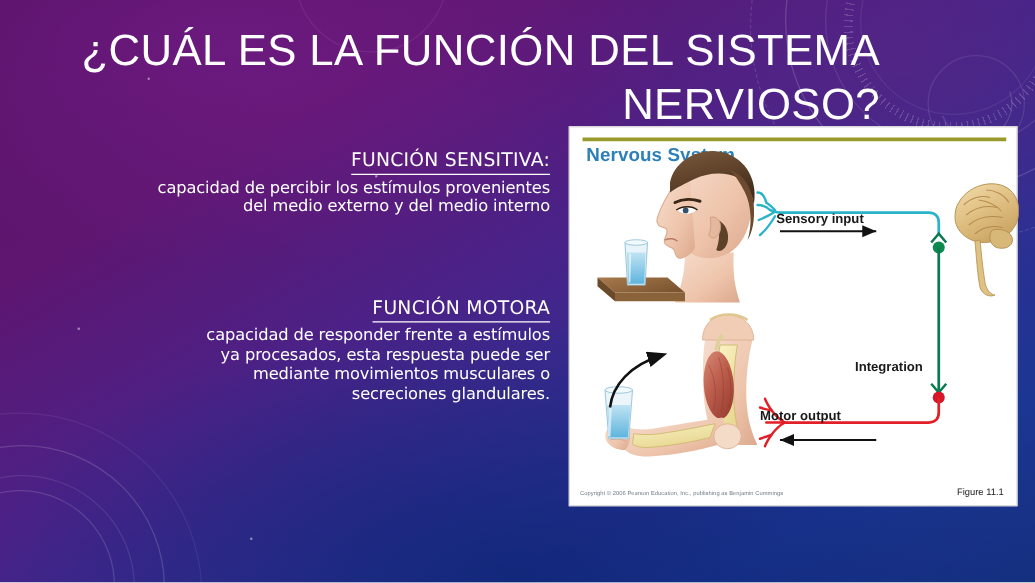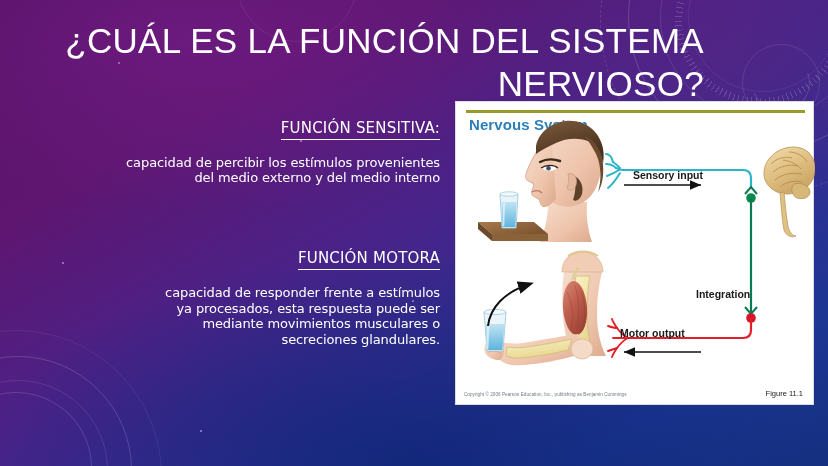--- a/index.html
+++ b/index.html
@@ -40,37 +40,37 @@
   }
   
   #body-col{position:absolute;left:48px;top:118px;width:392px;color:#ffffff;
     font-family:"DejaVu Sans", sans-serif;}
   .blk{margin-bottom:4px;}
   .head{
     display:inline-block;font-size:15px;font-weight:400;letter-spacing:0.2px;
     border-bottom:1.4px solid #ffffff;padding-bottom:0px;margin-left:6px;
     line-height:1.3;
   }
-  .para{font-size:13px;line-height:1.22;margin-top:15px;white-space:pre-line;letter-spacing:-0.1px;}
+  .para{font-size:13px;line-height:1.22;margin-top:3px;white-space:pre-line;letter-spacing:-0.1px;}
   .gap-a{height:32px;}
   .gap-b{height:26px;}
   .para.indent{margin-left:3px;}
 
   
   #figure{
     position:absolute;left:455px;top:101px;width:359px;height:304px;
     background:#ffffff;box-sizing:border-box;
     border:1px solid #dcdcdc;
   }
   #fig-inner{position:absolute;inset:0;}
   #gold-bar{position:absolute;left:10px;top:8px;width:339px;height:3px;background:#9a9a2c;}
   #fig-title{position:absolute;left:13px;top:14px;font-size:15px;font-weight:bold;
     color:#2c7fb8;font-family:"Liberation Sans", sans-serif;letter-spacing:0.1px;}
   .fig-label{position:absolute;font-size:10.5px;font-weight:bold;color:#1a1a1a;
-    font-family:"Liberation Sans", sans-serif;margin-left:12px;}
+    font-family:"Liberation Sans", sans-serif;}
   #lbl-sensory{left:165px;top:67px;}
   #lbl-motor{left:152px;top:225px;}
   #lbl-integration{left:228px;top:186px;}
   #copyright{position:absolute;left:8px;bottom:7px;font-size:4.6px;color:#6f7a86;
     font-family:"Liberation Sans", sans-serif;letter-spacing:0.05px;}
   #fignum{position:absolute;right:10px;bottom:6px;font-size:7.5px;font-weight:normal;color:#1a1a1a;
     font-family:"Liberation Sans", sans-serif;}
   #fig-svg{position:absolute;left:0;top:0;}
 </style>
 </head>

